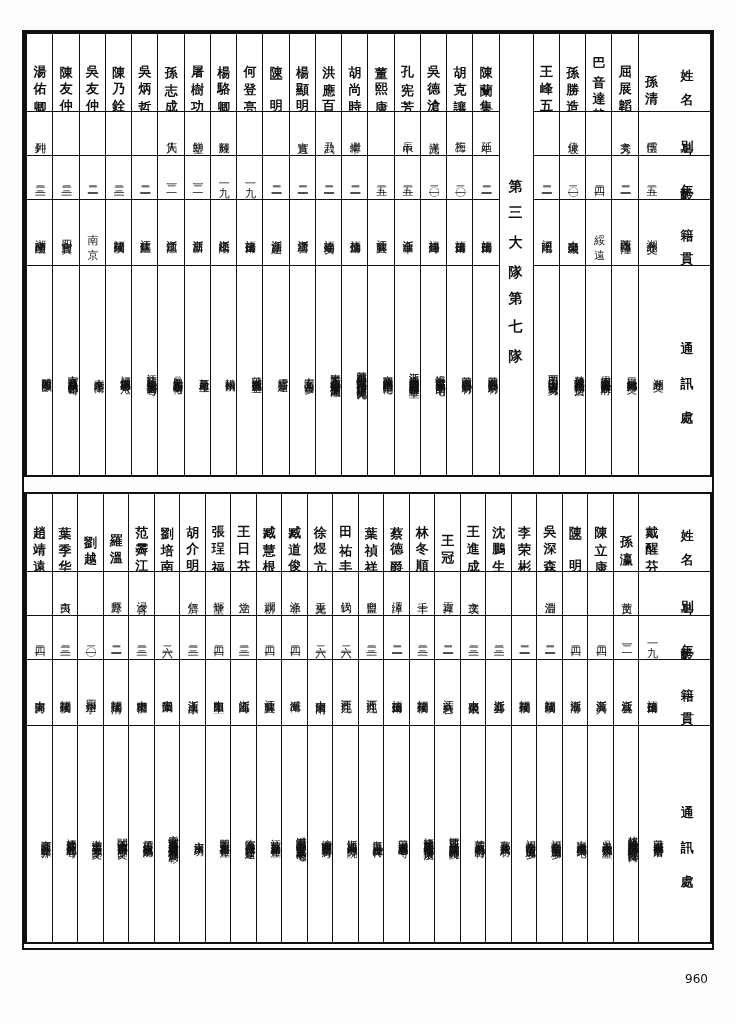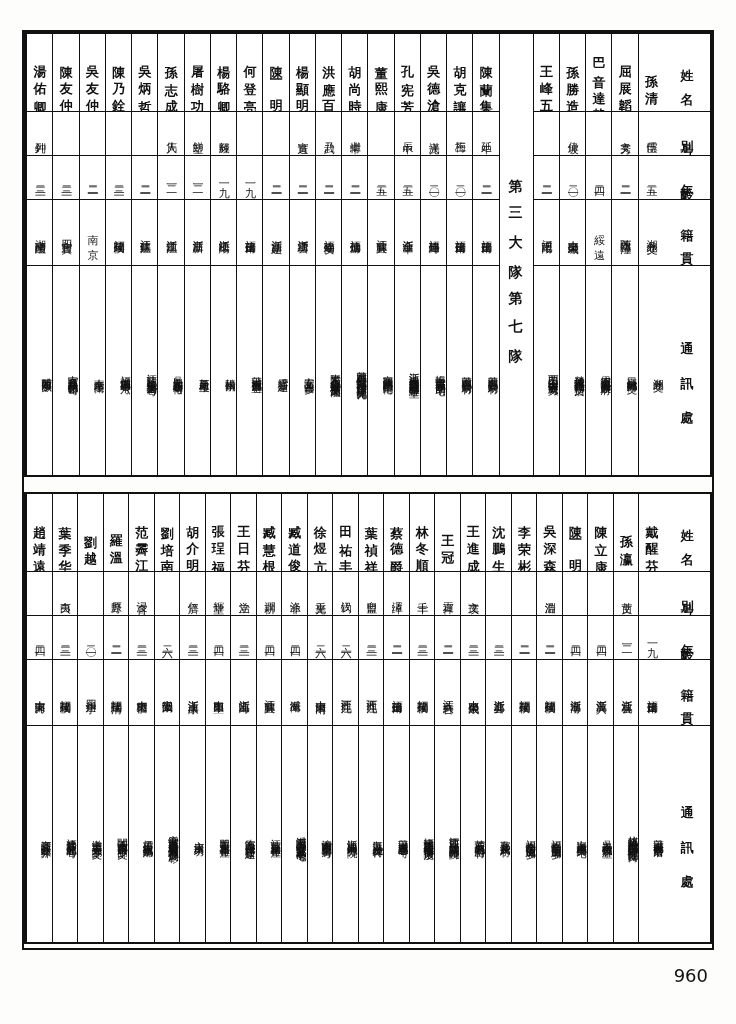--- a/index.html
+++ b/index.html
@@ -96,21 +96,21 @@
     text-orientation: upright;
     font-size: 14px;
     font-weight: bold;
     letter-spacing: 6px;
     line-height: 1.3;
   }
   .pageno {
     position: absolute;
     right: 28px;
     bottom: 38px;
-    font-size: 18px;
+    font-size: 12px;
     font-family: "DejaVu Sans", "Liberation Sans", sans-serif;
     color: #111;
   }
 </style>
 </head>
 <body>
 
 <div class="page">
   <div class="frame"></div>
 

